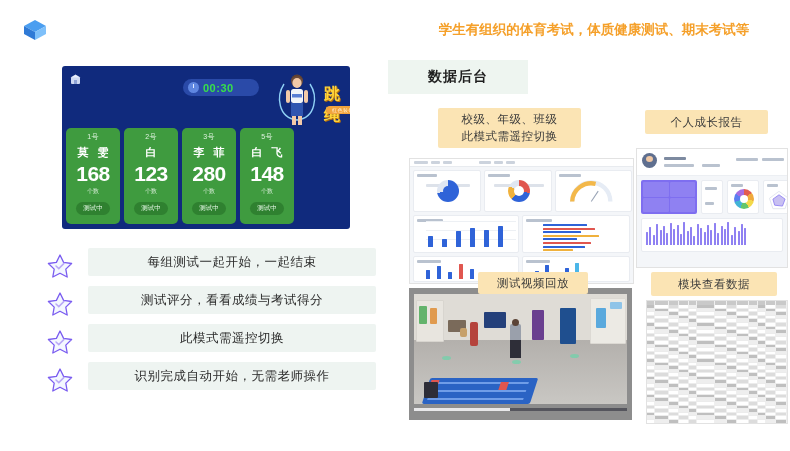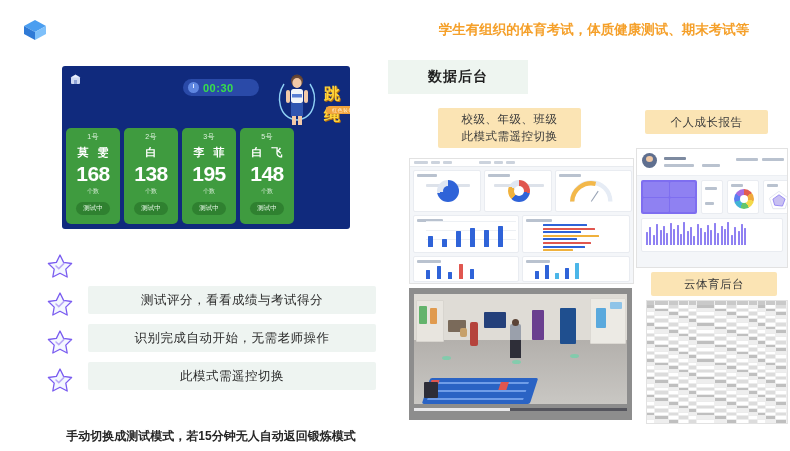--- a/index.html
+++ b/index.html
@@ -180,28 +180,28 @@
       <div class="card">
         <span class="c-no">1号</span>
         <span class="c-name">莫  雯</span>
         <span class="c-val">168</span>
         <span class="c-unit">个数</span>
         <span class="c-state">测试中</span>
       </div>
       <div class="card">
         <span class="c-no">2号</span>
         <span class="c-name">白</span>
-        <span class="c-val">138</span>
+        <span class="c-val">123</span>
         <span class="c-unit">个数</span>
         <span class="c-state">测试中</span>
       </div>
       <div class="card">
         <span class="c-no">3号</span>
         <span class="c-name">李  菲</span>
-        <span class="c-val">195</span>
+        <span class="c-val">280</span>
         <span class="c-unit">个数</span>
         <span class="c-state">测试中</span>
       </div>
       <div class="card">
         <span class="c-no">5号</span>
         <span class="c-name">白  飞</span>
         <span class="c-val">148</span>
         <span class="c-unit">个数</span>
         <span class="c-state">测试中</span>
       </div>
@@ -209,50 +209,50 @@
   </div>
 
   <div class="bullets">
     <div class="brow">
       <span class="bstar">
         <svg viewBox="0 0 28 28" width="28" height="28">
           <path d="M14 3 L17.6 10.4 L25.6 11.5 L19.8 17.1 L21.2 25 L14 21.2 L6.8 25 L8.2 17.1 L2.4 11.5 L10.4 10.4 Z" fill="#f4f8ff" stroke="#7a5cf0" stroke-width="1.3" stroke-linejoin="round"></path>
           <path d="M10 14 L12.8 16.6 L18 11.4" fill="none" stroke="#b9a8f7" stroke-width="1.5" stroke-linecap="round"></path>
         </svg>
       </span>
+      <span class="btext">每组测试一起开始，一起结束</span>
     </div>
     <div class="brow">
       <span class="bstar">
         <svg viewBox="0 0 28 28" width="28" height="28">
           <path d="M14 3 L17.6 10.4 L25.6 11.5 L19.8 17.1 L21.2 25 L14 21.2 L6.8 25 L8.2 17.1 L2.4 11.5 L10.4 10.4 Z" fill="#f4f8ff" stroke="#7a5cf0" stroke-width="1.3" stroke-linejoin="round"></path>
           <path d="M10 14 L12.8 16.6 L18 11.4" fill="none" stroke="#b9a8f7" stroke-width="1.5" stroke-linecap="round"></path>
         </svg>
       </span>
       <span class="btext">测试评分，看看成绩与考试得分</span>
     </div>
     <div class="brow">
       <span class="bstar">
         <svg viewBox="0 0 28 28" width="28" height="28">
           <path d="M14 3 L17.6 10.4 L25.6 11.5 L19.8 17.1 L21.2 25 L14 21.2 L6.8 25 L8.2 17.1 L2.4 11.5 L10.4 10.4 Z" fill="#f4f8ff" stroke="#7a5cf0" stroke-width="1.3" stroke-linejoin="round"></path>
           <path d="M10 14 L12.8 16.6 L18 11.4" fill="none" stroke="#b9a8f7" stroke-width="1.5" stroke-linecap="round"></path>
         </svg>
       </span>
-      <span class="btext">识别完成自动开始，无需老师操作</span>
+      <span class="btext">此模式需遥控切换</span>
     </div>
     <div class="brow">
       <span class="bstar">
         <svg viewBox="0 0 28 28" width="28" height="28">
           <path d="M14 3 L17.6 10.4 L25.6 11.5 L19.8 17.1 L21.2 25 L14 21.2 L6.8 25 L8.2 17.1 L2.4 11.5 L10.4 10.4 Z" fill="#f4f8ff" stroke="#7a5cf0" stroke-width="1.3" stroke-linejoin="round"></path>
           <path d="M10 14 L12.8 16.6 L18 11.4" fill="none" stroke="#b9a8f7" stroke-width="1.5" stroke-linecap="round"></path>
         </svg>
       </span>
-      <span class="btext">此模式需遥控切换</span>
+      <span class="btext">识别完成自动开始，无需老师操作</span>
     </div>
   </div>
-  <div class="foot-note">手动切换成测试模式，若15分钟无人自动返回锻炼模式</div>
 
   <div class="rp-tag">数据后台</div>
 
   <div class="shot shot-dash">
     <div class="mini-top">
       <span class="mini-chip" style="width:14px"></span>
       <span class="mini-chip" style="width:9px"></span>
       <span class="mini-chip" style="width:9px"></span>
       <span class="mini-chip" style="width:12px;margin-left:24px"></span>
       <span class="mini-chip" style="width:9px"></span>
@@ -978,15 +978,16 @@
           <div class="tbl-cell" style="width: 11px; background: rgb(238, 238, 238);"></div>
         </div>
       </div>
   </div>
 
   <div class="ybox yb1">
     <span>校级、年级、班级</span>
     <span>此模式需遥控切换</span>
   </div>
   <div class="ybox yb2">个人成长报告</div>
-  <div class="ybox yb4">云体育后台</div>
+  <div class="ybox yb3">测试视频回放</div>
+  <div class="ybox yb4">模块查看数据</div>
 
 </div>
 
 </body></html>

